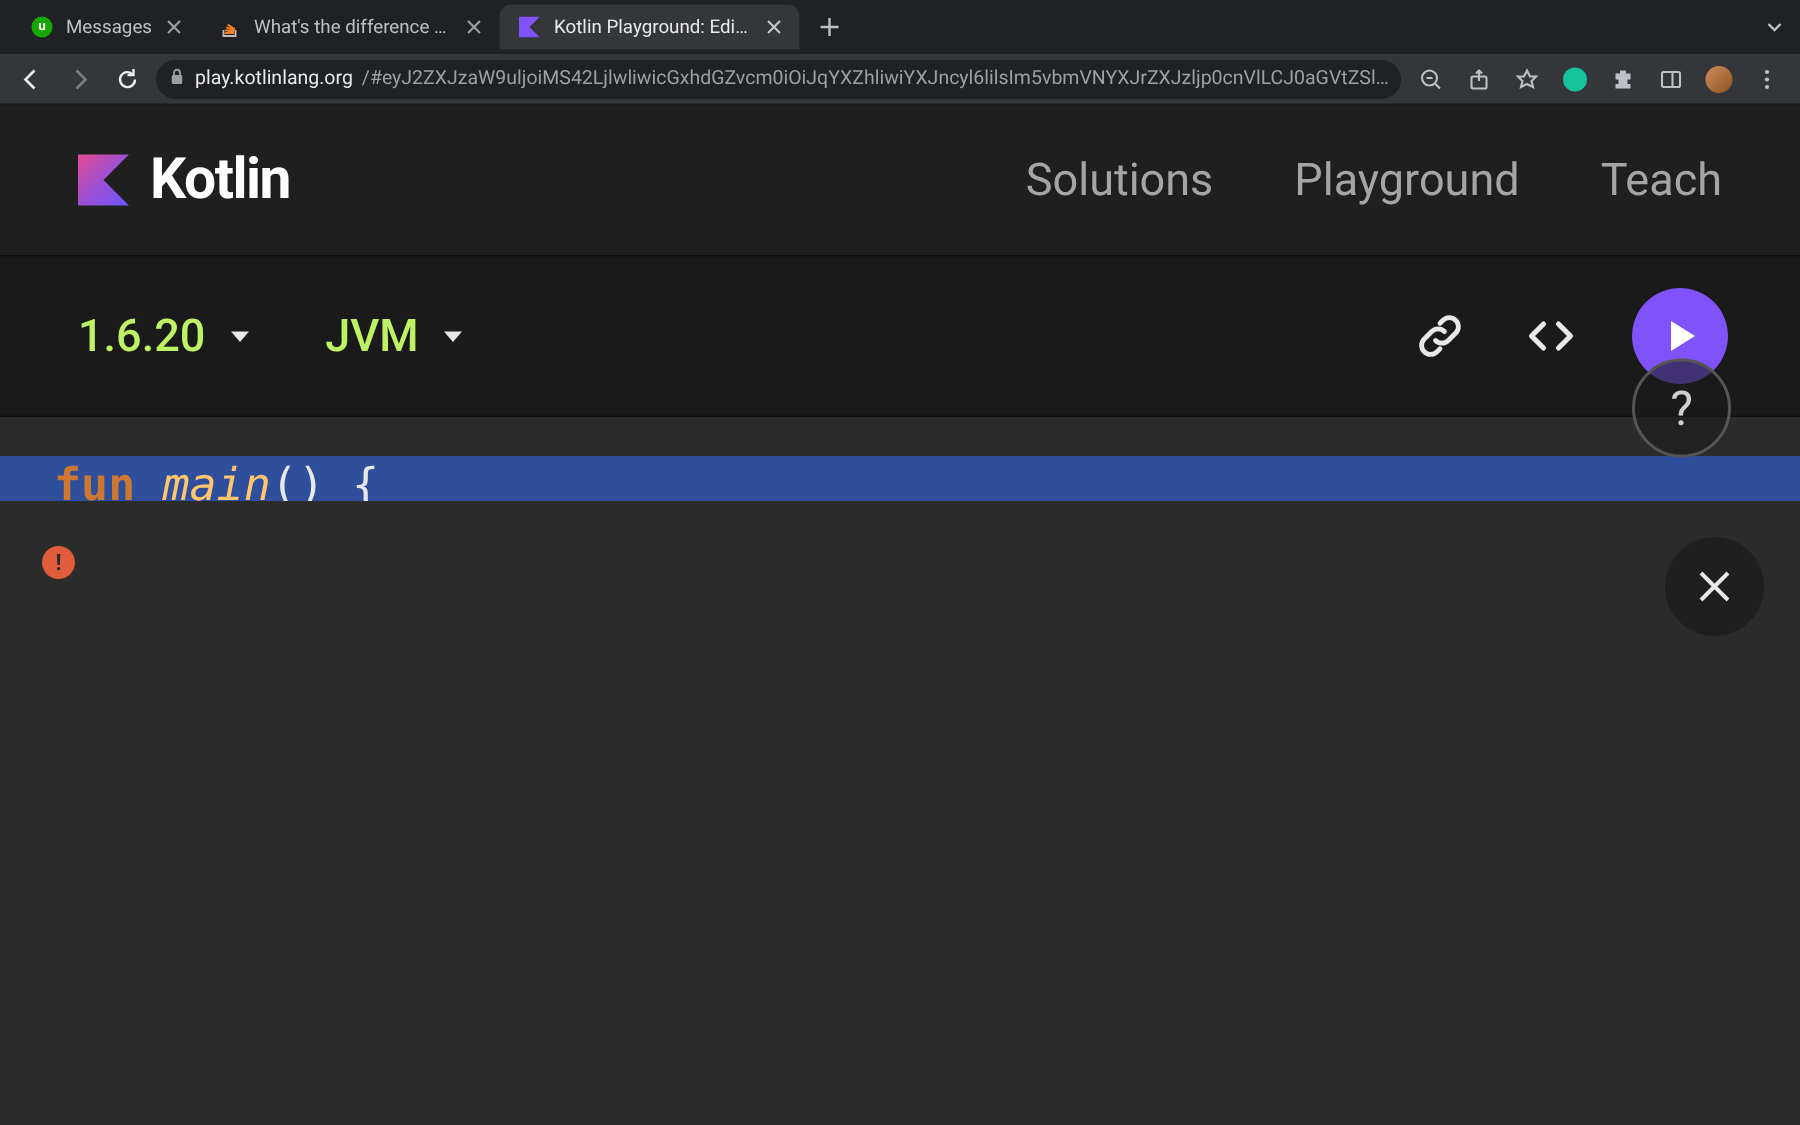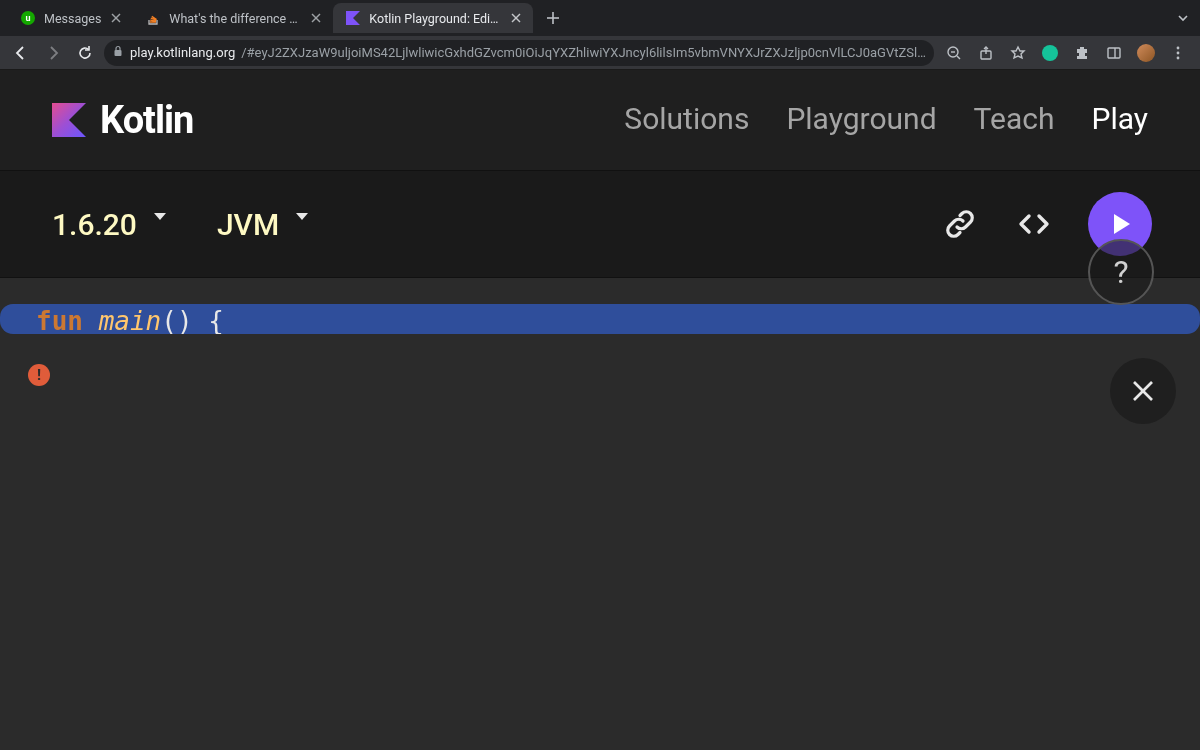--- a/index.html
+++ b/index.html
@@ -77,21 +77,21 @@
   .site-header {
     height: 100px;
     background: #1f1f1f;
     display: flex;
     align-items: center;
     padding: 0 52px 0 52px;
   }
   .logo { display:flex; align-items:center; gap:14px; }
   .logo-mark { width:34px; height:36px; }
   .logo-text { font-size: 38px; font-weight: 700; color:#fff; letter-spacing: -1px; }
-  .nav { display:flex; gap: 37px; margin-left:auto; }
+  .nav { display:flex; gap: 54px; margin-left:auto; }
   .nav a {
     font-size: 30px;
     color:#a5a5a5;
     text-decoration:none;
     font-weight: 400;
     padding-bottom: 34px;
     margin-bottom: -34px;
   }
   .nav a.active { color:#fff; border-bottom: 3px solid #fff; }
 
@@ -100,21 +100,21 @@
     height: 108px;
     background: #1a1a1a;
     border-top: 1px solid #111;
     border-bottom: 1px solid #111;
     display:flex;
     align-items:center;
     padding: 0 48px 0 52px;
     gap: 48px;
     position: relative;
   }
-  .dd { display:flex; gap:14px; color:#fef9c3; font-size: 30px; font-weight:500; }
+  .dd { display:flex; align-items:center; gap:14px; color:#bef264; font-size: 30px; font-weight:500; }
   .dd .caret { display:inline-flex; }
   .pg-actions { margin-left:auto; display:flex; align-items:center; gap: 34px; }
   .icon-btn { width:40px; height:40px; display:flex; align-items:center; justify-content:center; color:#e8e8e8; }
   .run-btn {
     width:64px; height:64px; border-radius:50%;
     background:#7e53f9;
     display:flex; align-items:center; justify-content:center;
   }
   .help-btn {
     position:absolute;
@@ -126,27 +126,26 @@
     display:flex; align-items:center; justify-content:center;
     color:#d0d0d0; font-size:32px;
     background: rgba(26,26,26,.6);
   }
 
   
   .code-area { background:#2b2b2b; padding-top:26px; }
   .code-line {
     background:#2f4e9b;
     font-family: "Menlo","Consolas",monospace;
-    font-size: 26px;
+    font-size: 30px;
     padding: 2px 0 2px 36px;
     line-height: 1.2;
     white-space: pre;
     overflow: hidden;
     height: 30px;
-    border-radius: 13px;
   }
   .kw { color:#cc7832; font-weight:600; }
   .fn { color:#ffc66d; font-style:italic; }
   .br { color:#e8e8e8; }
 
   
   .error-panel {
     background:#2b2b2b;
     padding: 18px 0 0 28px;
     display:flex;
@@ -336,21 +335,20 @@
         </linearGradient>
       </defs>
       <polygon points="0,0 36,0 18,18 36,36 0,36" fill="url(#kg)"></polygon>
     </svg>
     <span class="logo-text">Kotlin</span>
   </div>
   <nav class="nav">
     <a>Solutions</a>
     <a>Playground</a>
     <a>Teach</a>
-    <a class="active">Play</a>
   </nav>
 </div>
 
 <div class="pg-toolbar">
   <div class="dd">
     <span>1.6.20</span>
     <span class="caret">
         <svg width="18" height="18" viewBox="0 0 18 18" fill="#e8e8e8">
           <polygon points="3,6 15,6 9,13"></polygon>
         </svg>

